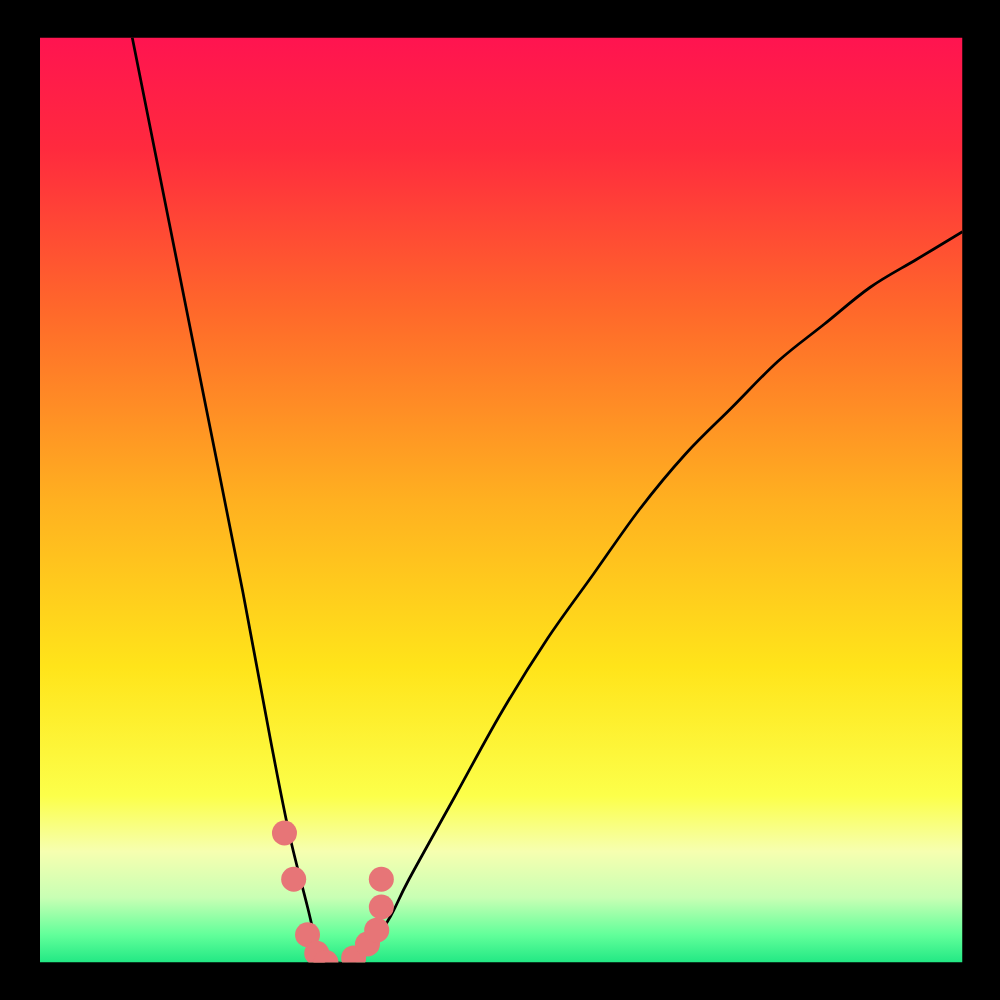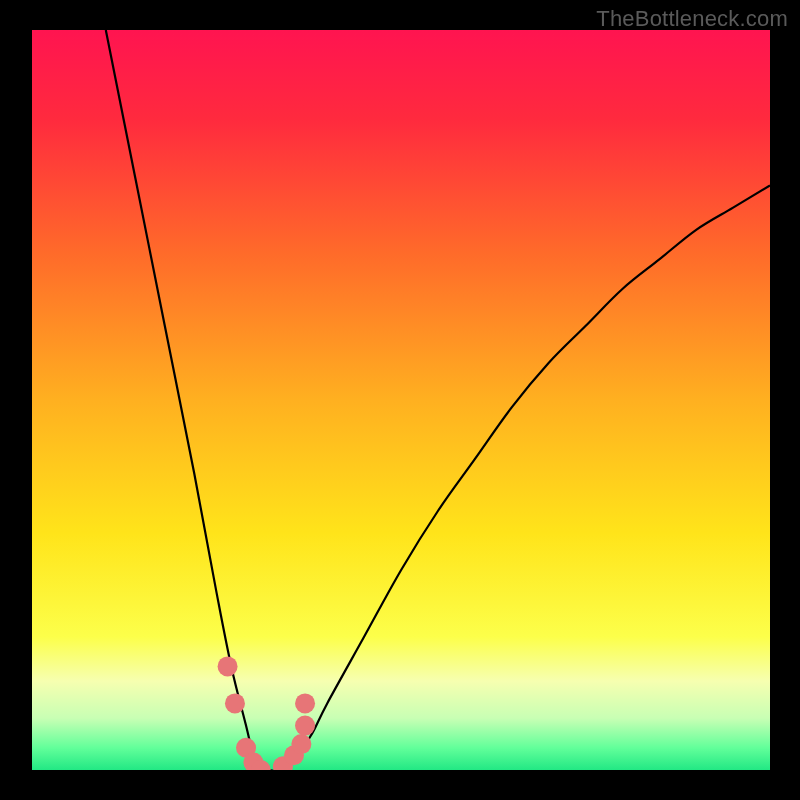--- a/index.html
+++ b/index.html
@@ -31,21 +31,20 @@
     top: 30px;
     width: 738px;
     height: 740px;
   }
   svg { display: block; }
 </style>
 </head>
 <body>
 
 <div class="frame">
-  <div class="watermark">TheBottleneck.com</div>
 
   <div class="plot-wrap">
     <svg id="plot-svg" width="738" height="740" viewBox="0 0 738 740" xmlns="http://www.w3.org/2000/svg">
       <defs>
         <linearGradient id="bg-grad" x1="0" y1="0" x2="0" y2="1">
             <stop offset="0%" stop-color="#ff1450"></stop>
             <stop offset="12%" stop-color="#ff2a3e"></stop>
             <stop offset="30%" stop-color="#ff6a2a"></stop>
             <stop offset="50%" stop-color="#ffb020"></stop>
             <stop offset="68%" stop-color="#ffe41a"></stop>

